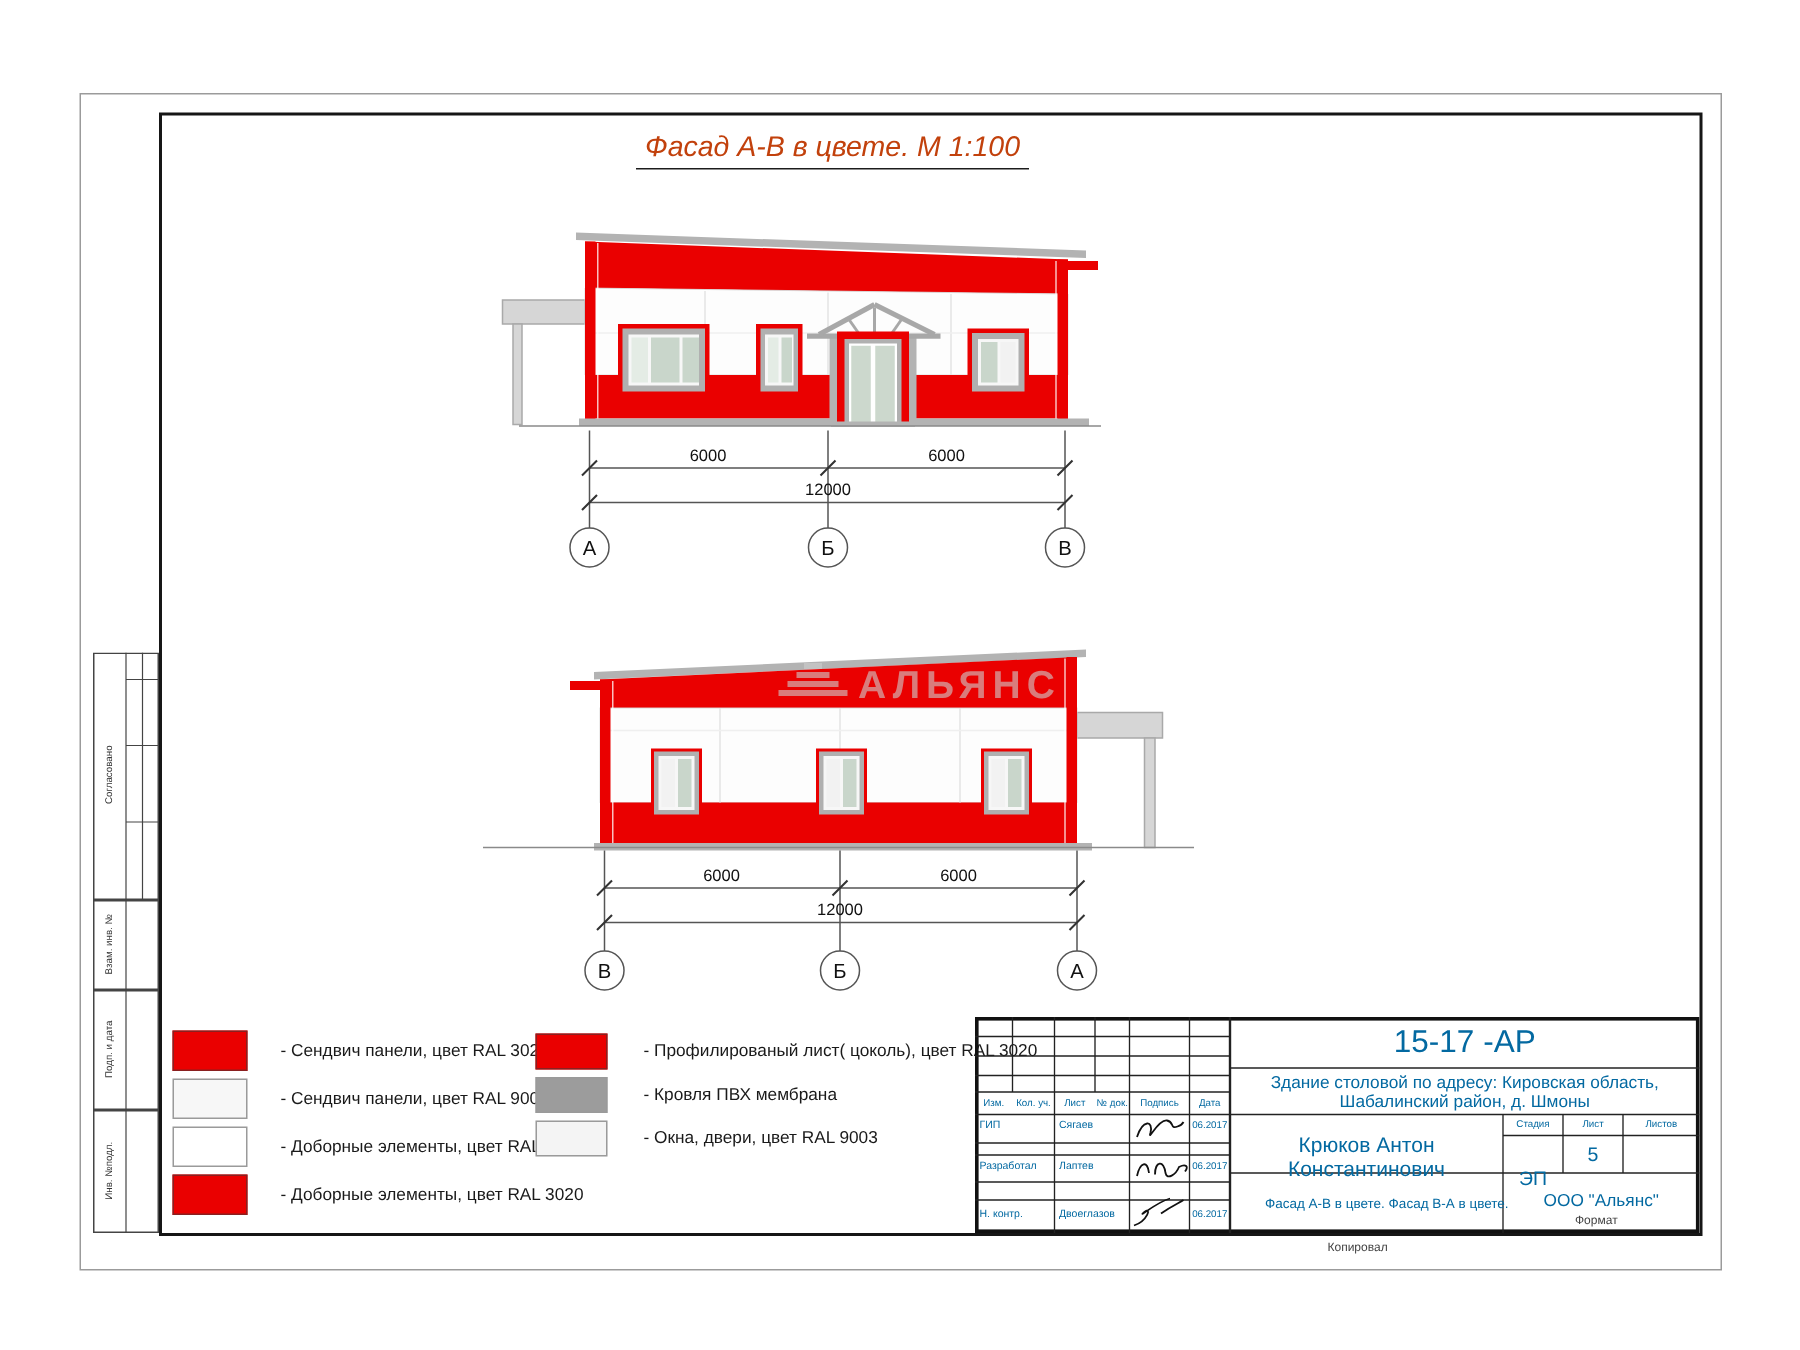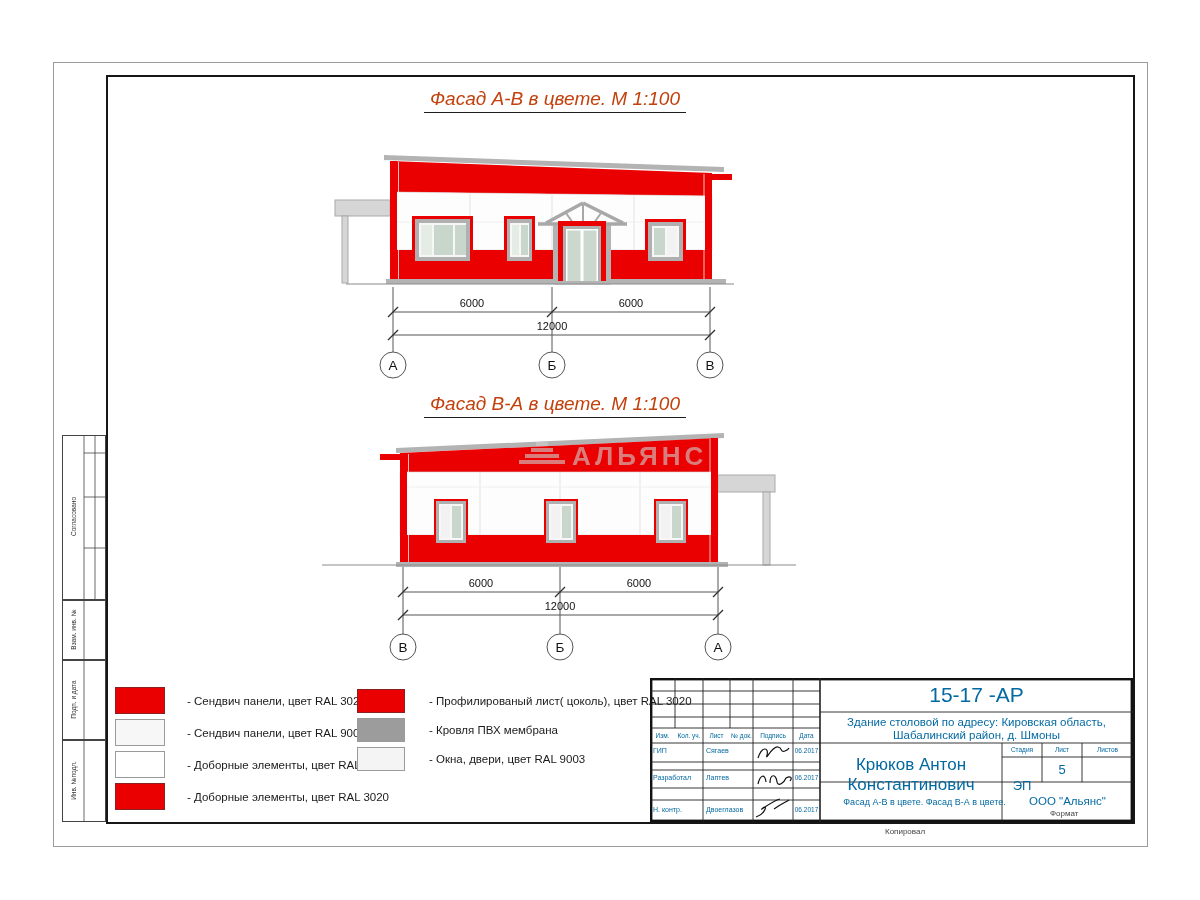--- a/index.html
+++ b/index.html
@@ -124,23 +124,20 @@
     <g fill="#111" stroke="none" font-size="11" text-anchor="middle">
       <text x="152" y="172">6000</text>
       <text x="311" y="172">6000</text>
       <text x="232" y="195">12000</text>
       <text x="73" y="235" font-size="13.5">А</text>
       <text x="232" y="235" font-size="13.5">Б</text>
       <text x="390" y="235" font-size="13.5">В</text>
     </g>
   </svg>
 
-  <div class="abs ftitle" style="left:330px;top:393px;">
-    <span>Фасад В-А в цвете.  М 1:100</span>
-  </div>
 
   <svg class="abs" style="left:320px;top:415px;" width="480" height="255" viewBox="0 0 480 255">
     <g>
 
       <rect x="398" y="60" width="57" height="17" fill="#d6d6d6" stroke="#a9a9a9" stroke-width="1"></rect>
       <rect x="443" y="77" width="7" height="73" fill="#d6d6d6" stroke="#a9a9a9" stroke-width="1"></rect>
 
       <polygon points="76,33 404,18 404,23 76,38" fill="#b3b3b3"></polygon>
       <rect x="60" y="39" width="20" height="6" fill="#ea0000"></rect>
 
@@ -301,21 +298,21 @@
     <div class="tb-text" style="left:3px;top:69px;width:49px;font-size:7px;">ГИП</div>
     <div class="tb-text" style="left:56px;top:69px;width:46px;font-size:7px;">Сягаев</div>
     <div class="tb-text ctr" style="left:143px;top:69px;width:27px;font-size:6.5px;">06.2017</div>
     <div class="tb-text" style="left:3px;top:96px;width:49px;font-size:7px;">Разработал</div>
     <div class="tb-text" style="left:56px;top:96px;width:46px;font-size:7px;">Лаптев</div>
     <div class="tb-text ctr" style="left:143px;top:96px;width:27px;font-size:6.5px;">06.2017</div>
     <div class="tb-text" style="left:3px;top:128px;width:49px;font-size:7px;">Н. контр.</div>
     <div class="tb-text" style="left:56px;top:128px;width:46px;font-size:7px;">Двоеглазов</div>
     <div class="tb-text ctr" style="left:143px;top:128px;width:27px;font-size:6.5px;">06.2017</div>
 
-    <div class="tb-text ctr" style="left:172px;top:77px;width:178px;font-size:17px;">Крюков Антон Константинович</div>
+    <div class="tb-text ctr" style="left:172px;top:77px;width:178px;font-size:14px;">Крюков Антон Константинович</div>
 
     <div class="tb-text ctr" style="left:352px;top:68px;width:40px;font-size:6.5px;">Стадия</div>
     <div class="tb-text ctr" style="left:392px;top:68px;width:40px;font-size:6.5px;">Лист</div>
     <div class="tb-text ctr" style="left:432px;top:68px;width:51px;font-size:6.5px;">Листов</div>
     <div class="tb-text ctr" style="left:352px;top:84px;width:40px;font-size:13px;margin-top:16px;">ЭП</div>
     <div class="tb-text ctr" style="left:392px;top:84px;width:40px;font-size:13px;">5</div>
     <div class="tb-text ctr" style="left:432px;top:84px;width:51px;font-size:13px;"></div>
 
     <div class="tb-text ctr" style="left:172px;top:119px;width:205px;font-size:9px;white-space:nowrap;">Фасад А-В в цвете. Фасад В-А в цвете.</div>
     <div class="tb-text ctr" style="left:352px;top:117px;width:131px;font-size:11.5px;">ООО "Альянс"</div>

